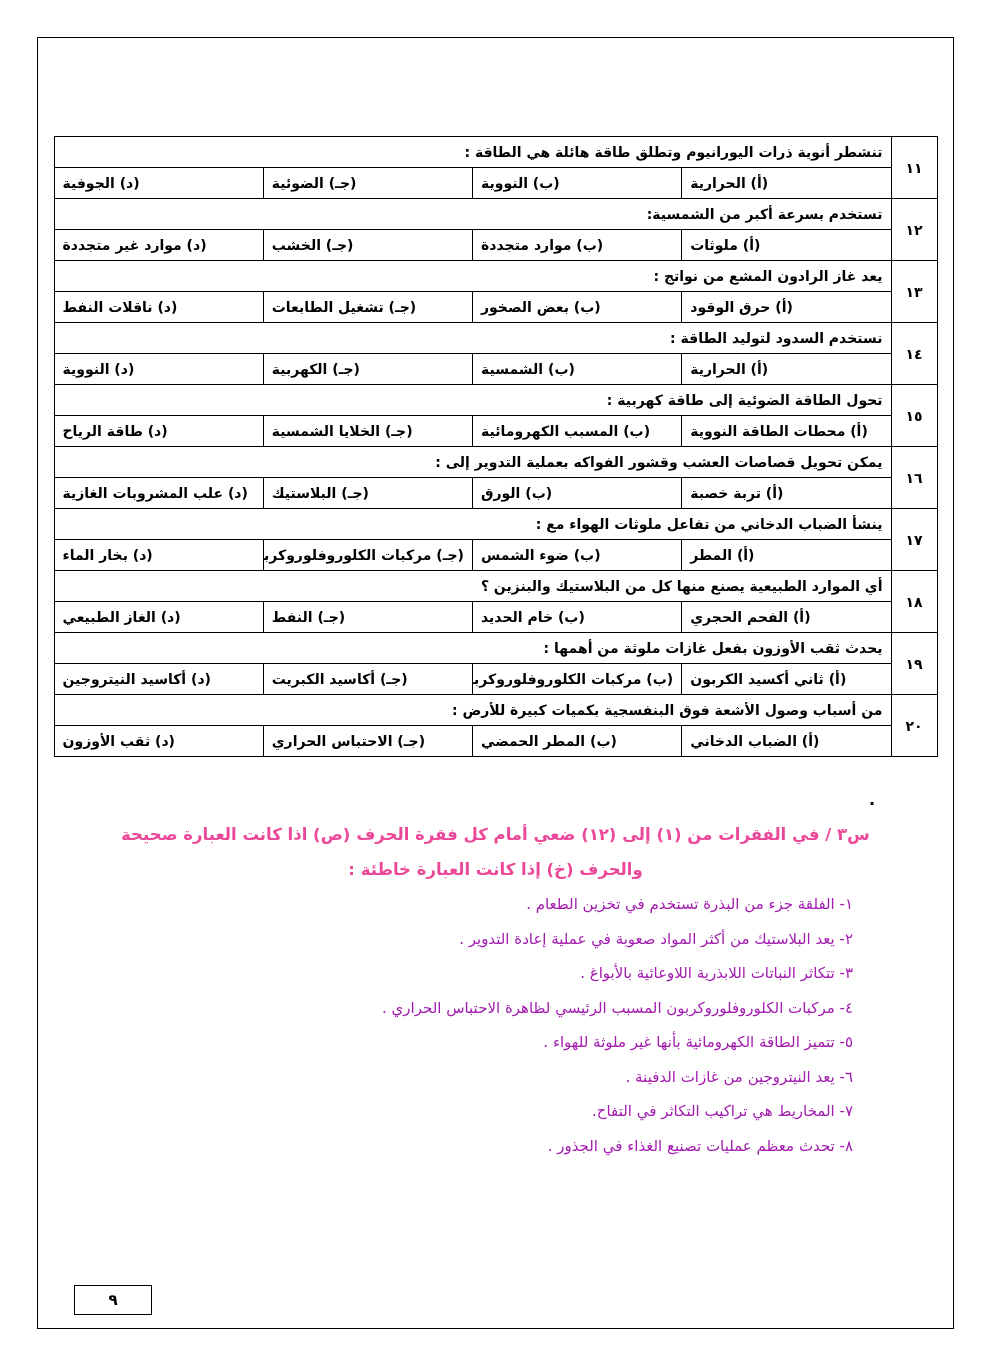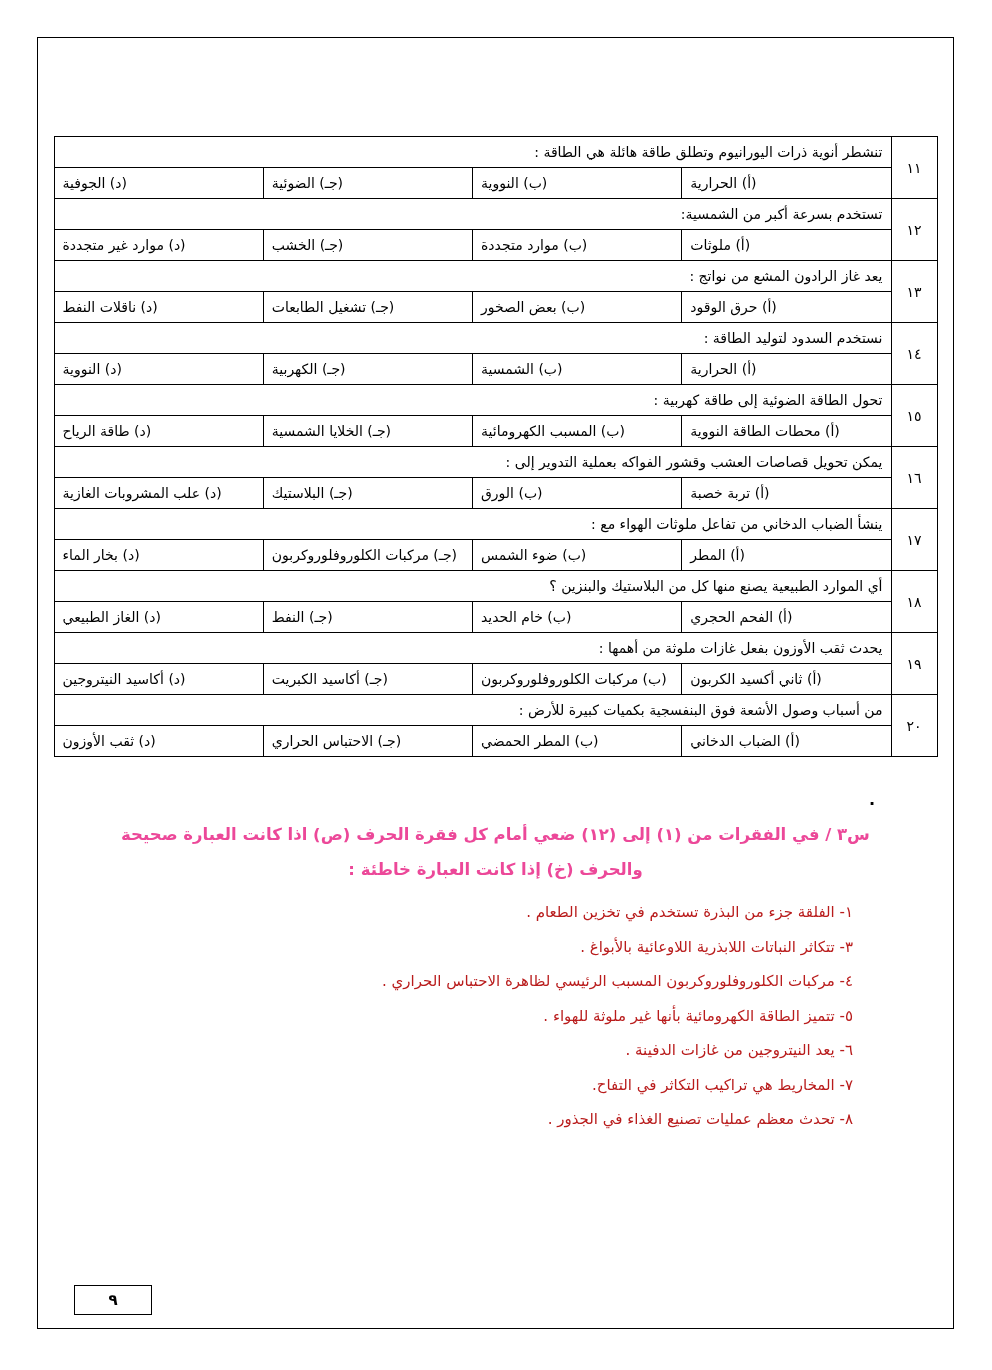--- a/index.html
+++ b/index.html
@@ -26,21 +26,21 @@
   table.mcq {
     direction: rtl;
     border-collapse: collapse;
     table-layout: fixed;
     width: 884px;
     margin: 98px auto 0 auto;
   }
   table.mcq col.c-num { width: 46px; }
   table.mcq td {
     border: 1px solid #000;
-    font-weight: normal;
+    font-weight: bold;
     font-size: 14px;
     color: #000;
     padding: 7px 8px;
     height: 22px;
     box-sizing: border-box;
     overflow: hidden;
     white-space: nowrap;
   }
   td.num {
     text-align: center;
@@ -63,25 +63,24 @@
     margin-top: 6px;
     direction: rtl;
     text-align: center;
     font-weight: bold;
     font-size: 16.5px;
     line-height: 35px;
     color: #ec4899;
   }
   .tf {
     direction: rtl;
-    margin-top: 8px;
     padding-right: 100px;
     font-size: 15px;
     line-height: 34.5px;
-    color: #b91c1c;
+    color: #a21caf;
   }
   .tf-item { text-align: right; }
 
   .pagenum {
     position: absolute;
     left: 36px;
     bottom: 13px;
     width: 78px;
     height: 30px;
     border: 1.5px solid #000;
@@ -212,20 +211,21 @@
 
   <div class="dot">.</div>
 
   <div class="s3">
     <div class="s3-line">س٣ / في الفقرات من (١) إلى (١٢) ضعي أمام كل فقرة الحرف (ص) اذا كانت العبارة صحيحة</div>
     <div class="s3-line">والحرف (خ) إذا كانت العبارة خاطئة :</div>
   </div>
 
   <div class="tf" id="tf-list">
       <div class="tf-item">١- الفلقة جزء من البذرة تستخدم في تخزين الطعام .</div>
+      <div class="tf-item">٢- يعد البلاستيك من أكثر  المواد صعوبة في عملية إعادة التدوير .</div>
       <div class="tf-item">٣- تتكاثر النباتات اللابذرية اللاوعائية بالأبواغ .</div>
       <div class="tf-item">٤- مركبات الكلوروفلوروكربون المسبب الرئيسي لظاهرة الاحتباس الحراري .</div>
       <div class="tf-item">٥- تتميز  الطاقة الكهرومائية بأنها غير  ملوثة للهواء .</div>
       <div class="tf-item">٦- يعد النيتروجين من غازات الدفينة .</div>
       <div class="tf-item">٧- المخاريط هي تراكيب التكاثر في التفاح.</div>
       <div class="tf-item">٨- تحدث معظم عمليات تصنيع الغذاء في الجذور .</div>
     </div>
 
   <div class="pagenum">
     <span>٩</span>

